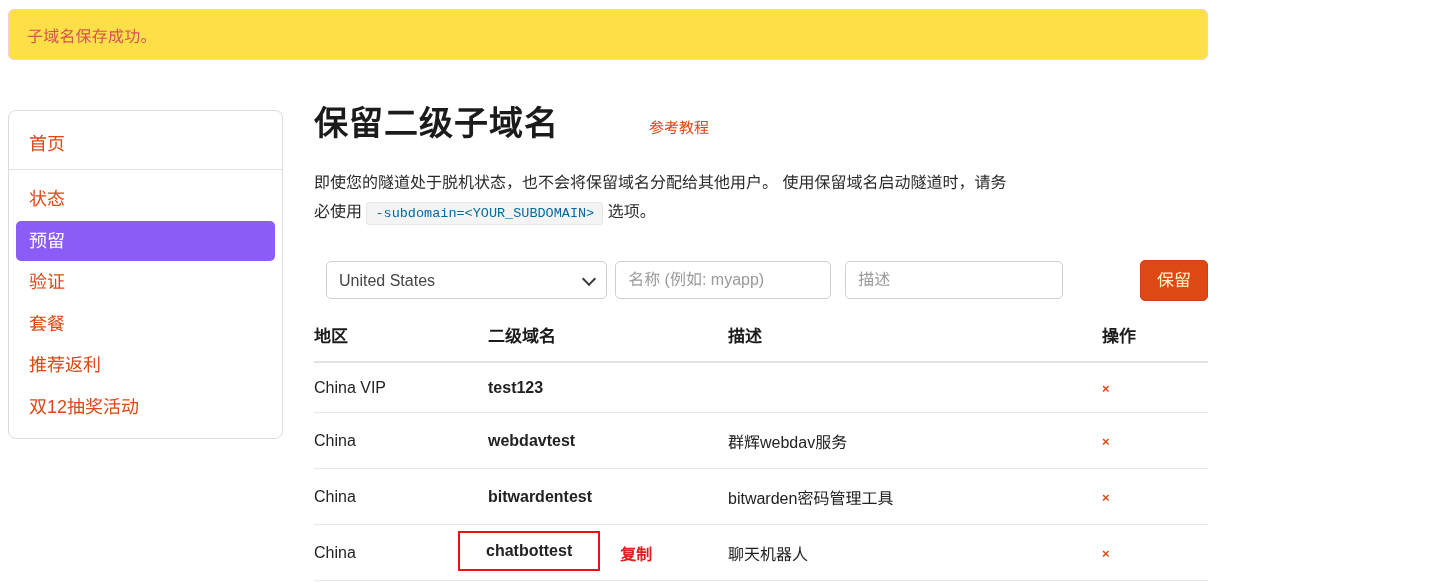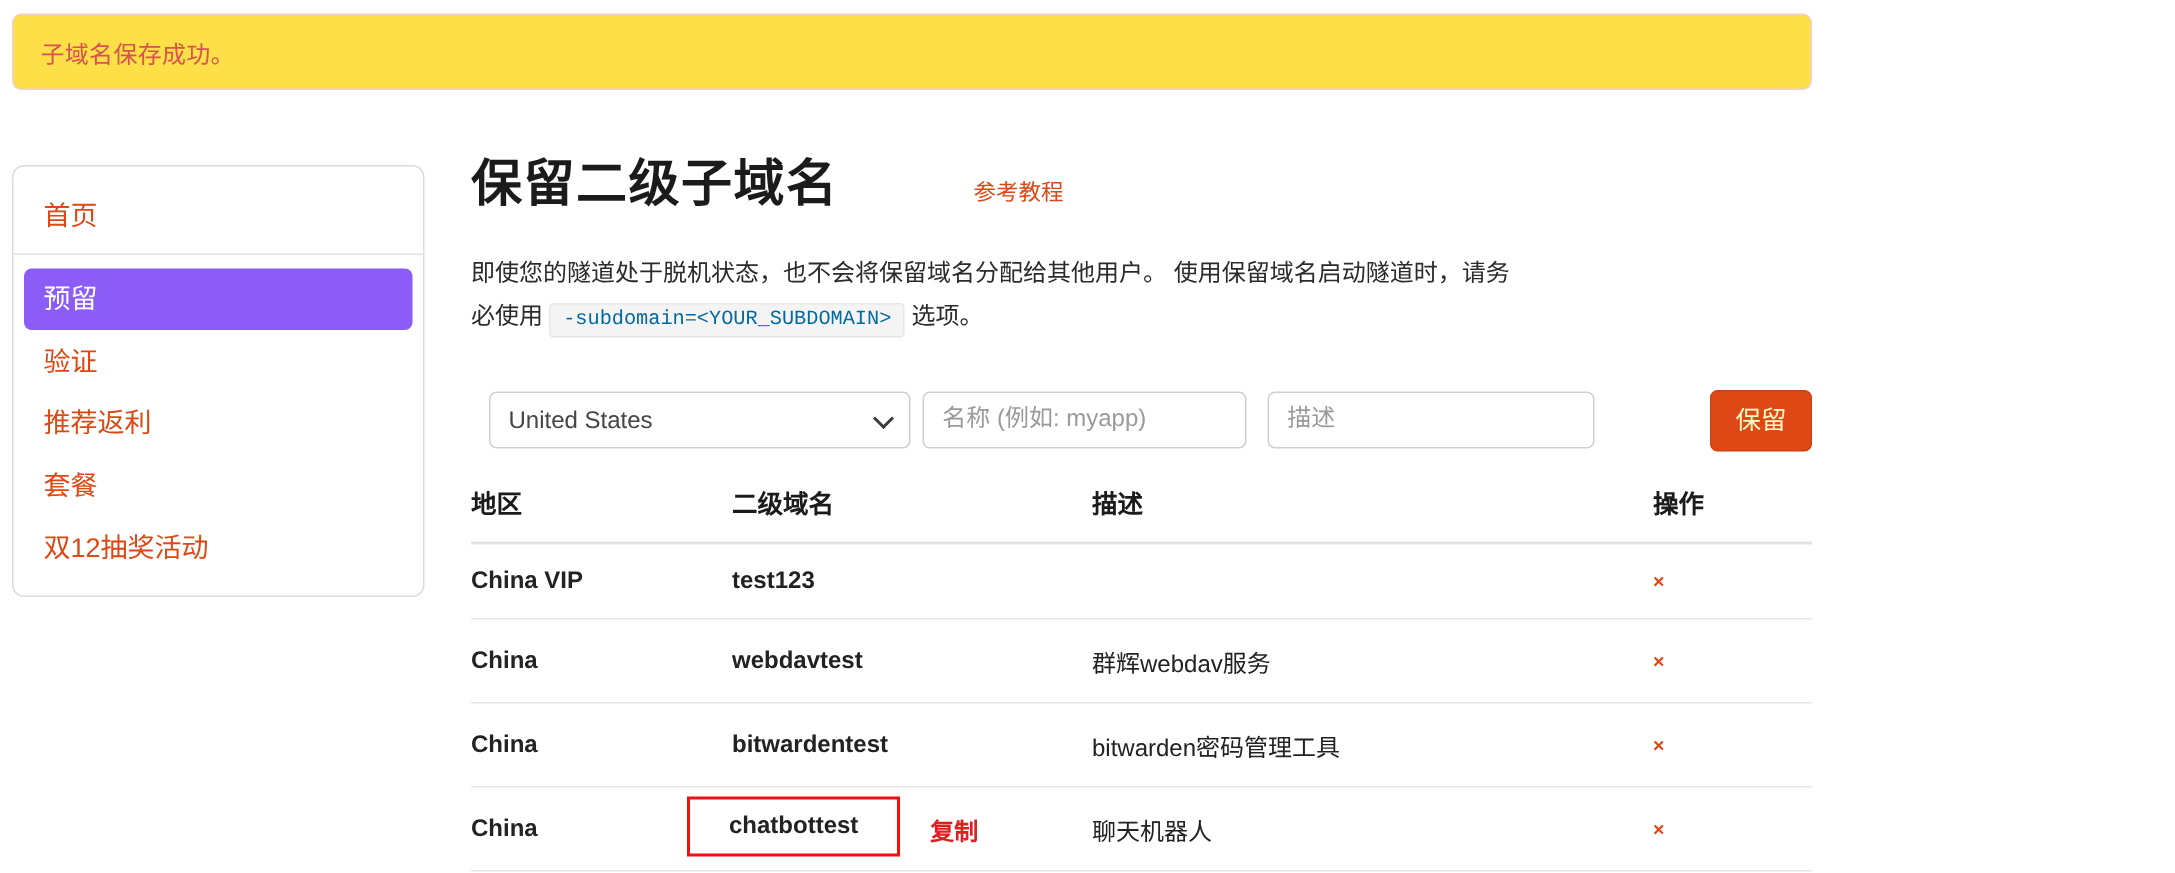--- a/index.html
+++ b/index.html
@@ -199,21 +199,21 @@
   table.reservations td {
     padding: 16px 0 15px 0;
     border-bottom: 1px solid #e8e8e8;
     color: #222;
     vertical-align: middle;
   }
   .col-region { width: 174px; font-weight: bold; }
   .col-sub    { width: 240px; }
   .col-desc   { width: 374px; }
   .col-act    { width: 106px; }
-  td.cell-region { font-weight: bold; }
+  td.cell-region { font-weight: normal; }
   .del-x {
     color: #dd4814;
     font-size: 13px;
     cursor: pointer;
     font-weight: bold;
   }
   .sub-wrap { display: flex; align-items: flex-start; font-weight: bold; }
   .sub-highlight {
     border: 2px solid #ee1111;
     padding: 9px 26px 9px 26px;
@@ -233,31 +233,34 @@
 <div class="alert">
   <span>子域名保存成功。</span>
 </div>
 
 <nav class="sidebar">
   <div class="side-home">
     <span>首页</span>
   </div>
   <div class="side-divider"></div>
   <div class="side-list">
+    <a class="side-item">
+      <span>状态</span>
+    </a>
     <a class="side-item active">
       <span>预留</span>
     </a>
     <a class="side-item">
       <span>验证</span>
     </a>
     <a class="side-item">
+      <span>套餐</span>
+    </a>
+    <a class="side-item">
       <span>推荐返利</span>
-    </a>
-    <a class="side-item">
-      <span>套餐</span>
     </a>
     <a class="side-item">
       <span>双12抽奖活动</span>
     </a>
   </div>
 </nav>
 
 <section class="main">
 
   <div class="title-row">

